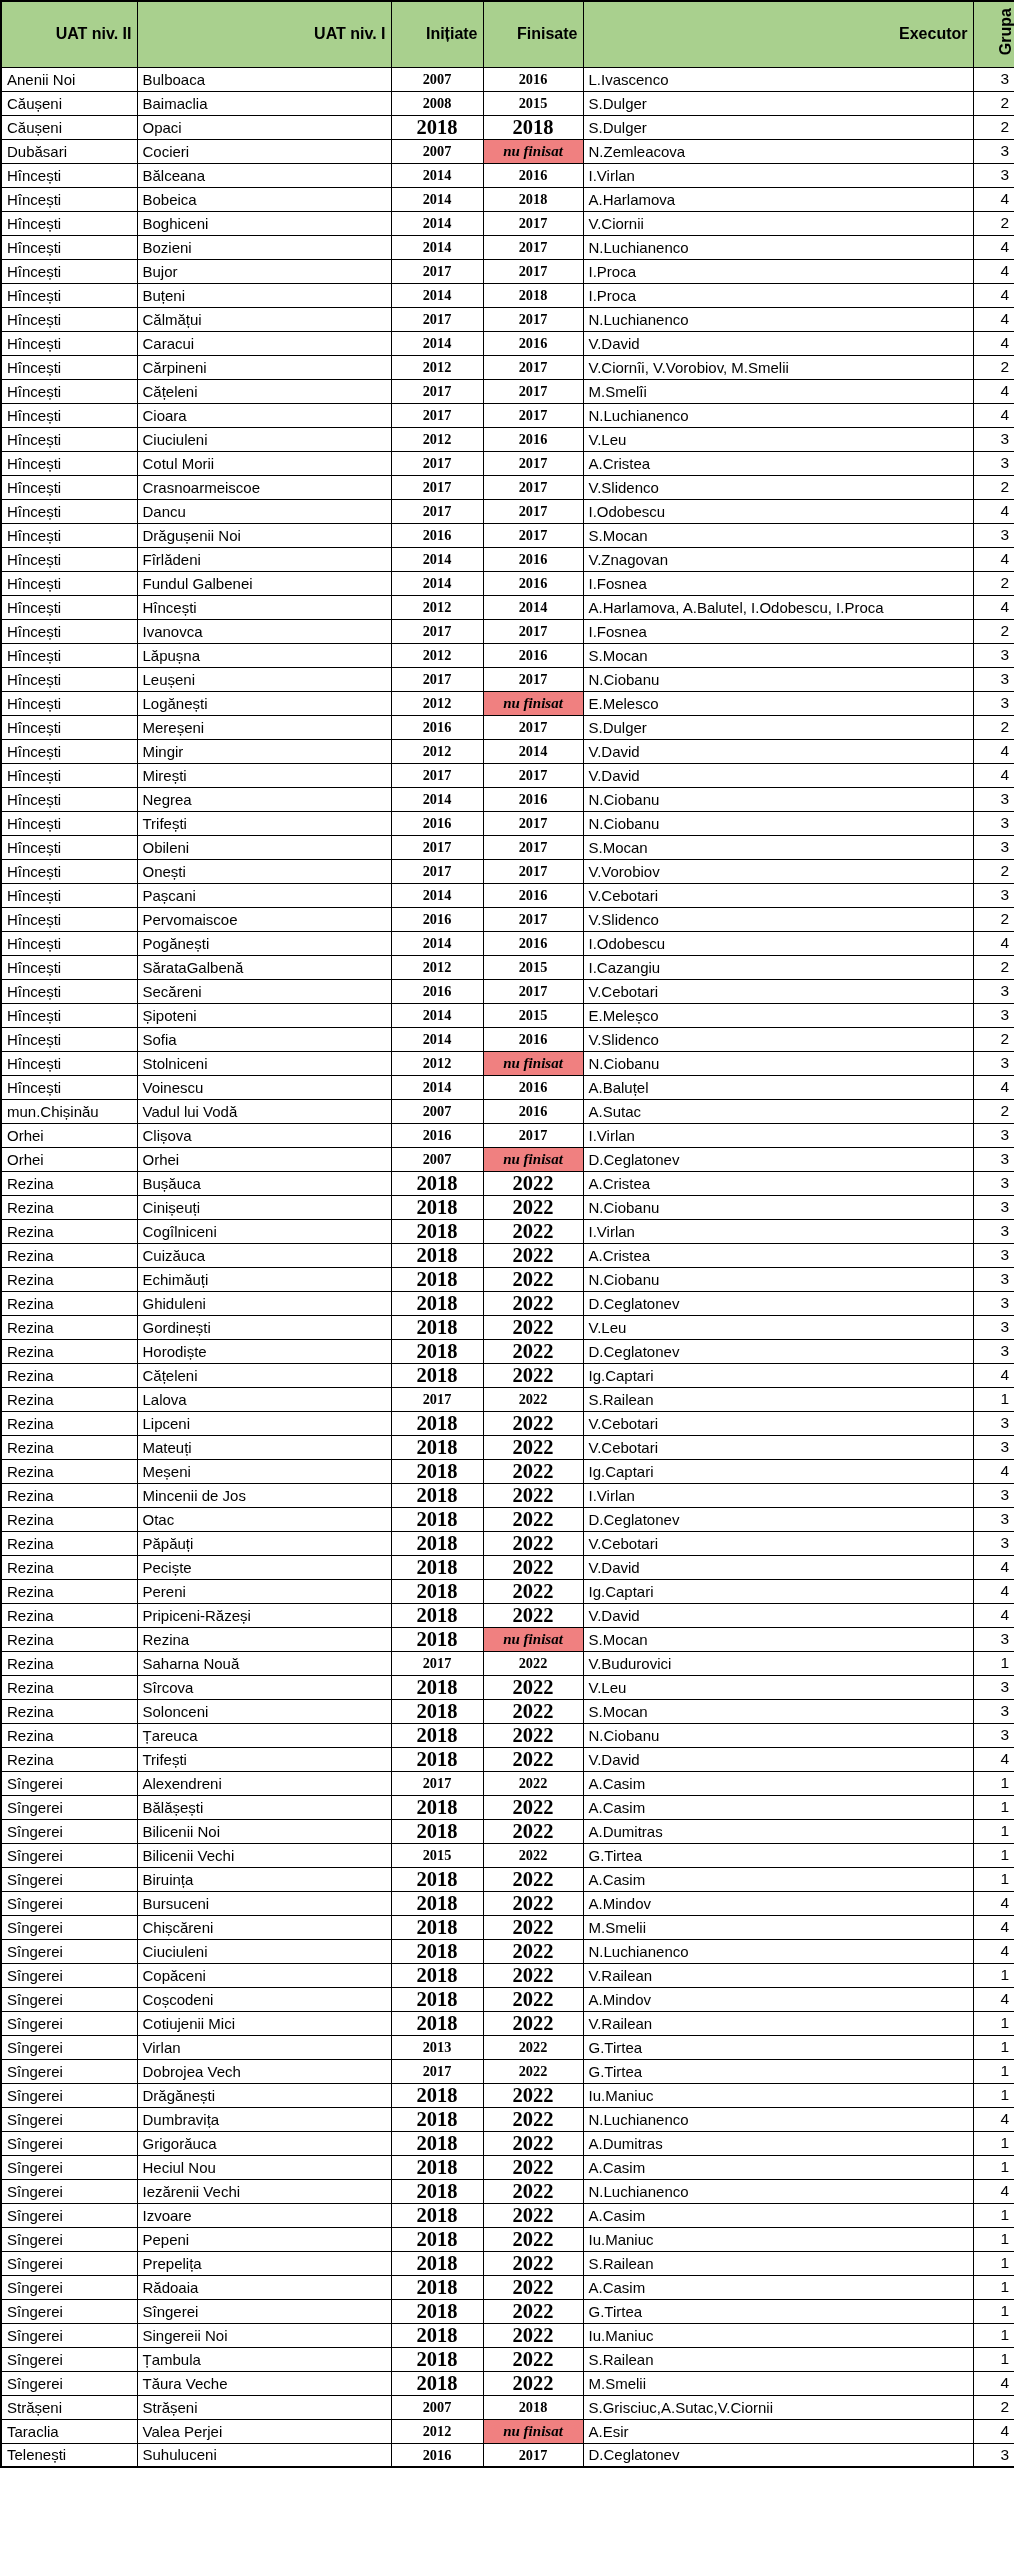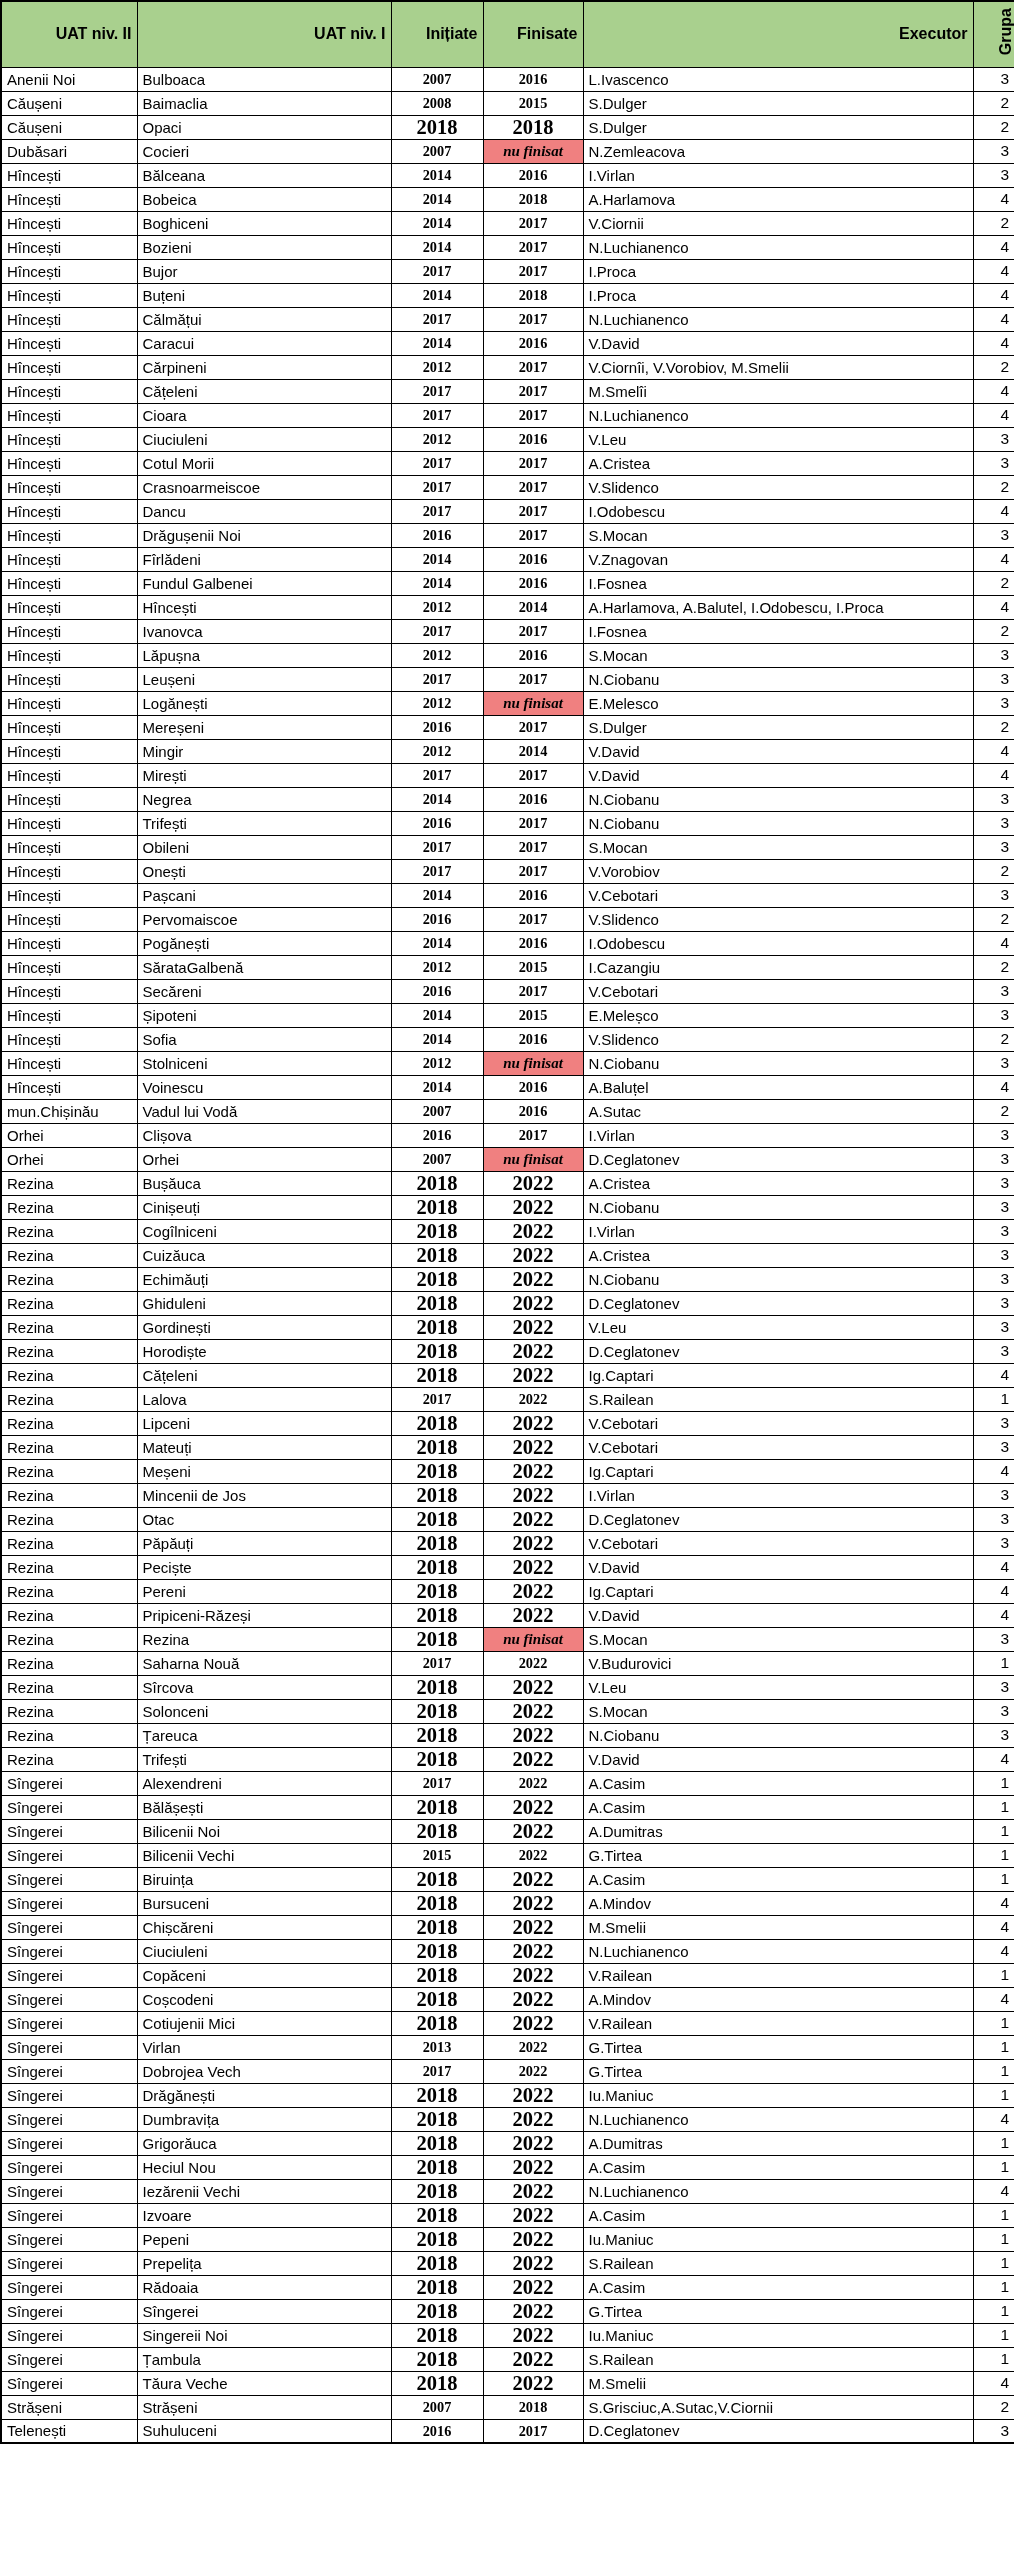--- a/index.html
+++ b/index.html
@@ -877,20 +877,28 @@
   </tr>
       <tr>
     <td>Strășeni</td>
     <td>Strășeni</td>
     <td class="year">2007</td>
     <td class="year">2018</td>
     <td>S.Grisciuc,A.Sutac,V.Ciornii</td>
     <td class="grupa">2</td>
   </tr>
       <tr>
+    <td>Taraclia</td>
+    <td>Valea Perjei</td>
+    <td class="year">2012</td>
+    <td class="year nf">nu finisat</td>
+    <td>A.Esir</td>
+    <td class="grupa">4</td>
+  </tr>
+      <tr>
     <td>Telenești</td>
     <td>Suhuluceni</td>
     <td class="year">2016</td>
     <td class="year">2017</td>
     <td>D.Ceglatonev</td>
     <td class="grupa">3</td>
   </tr>
     </tbody>
 </table>
 

